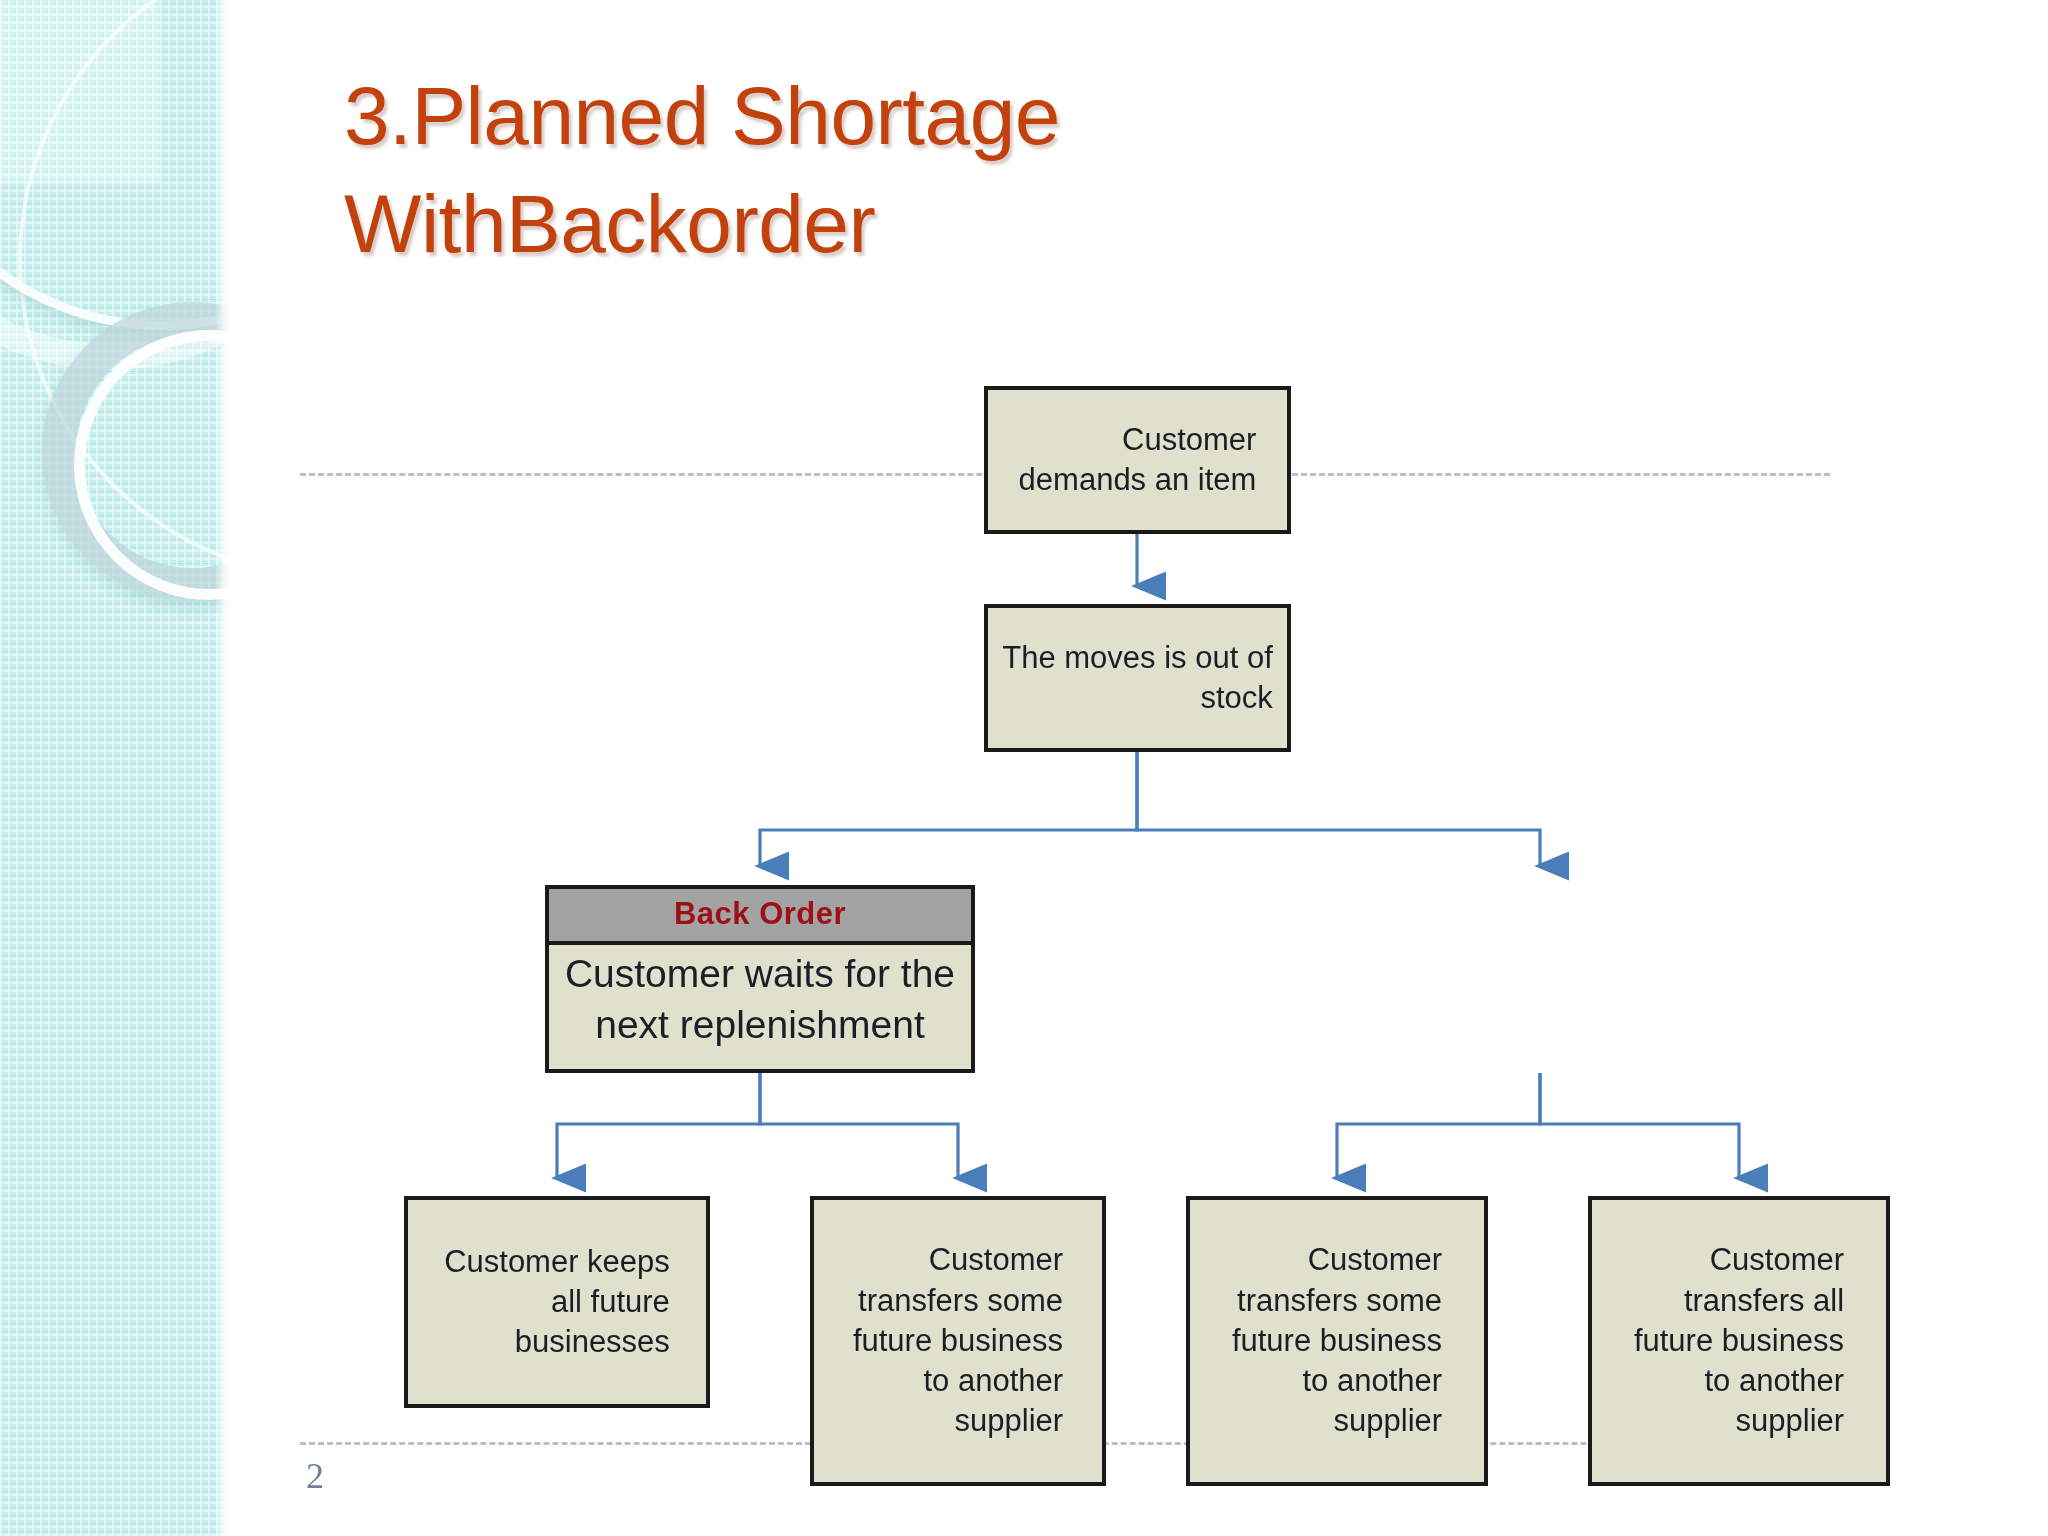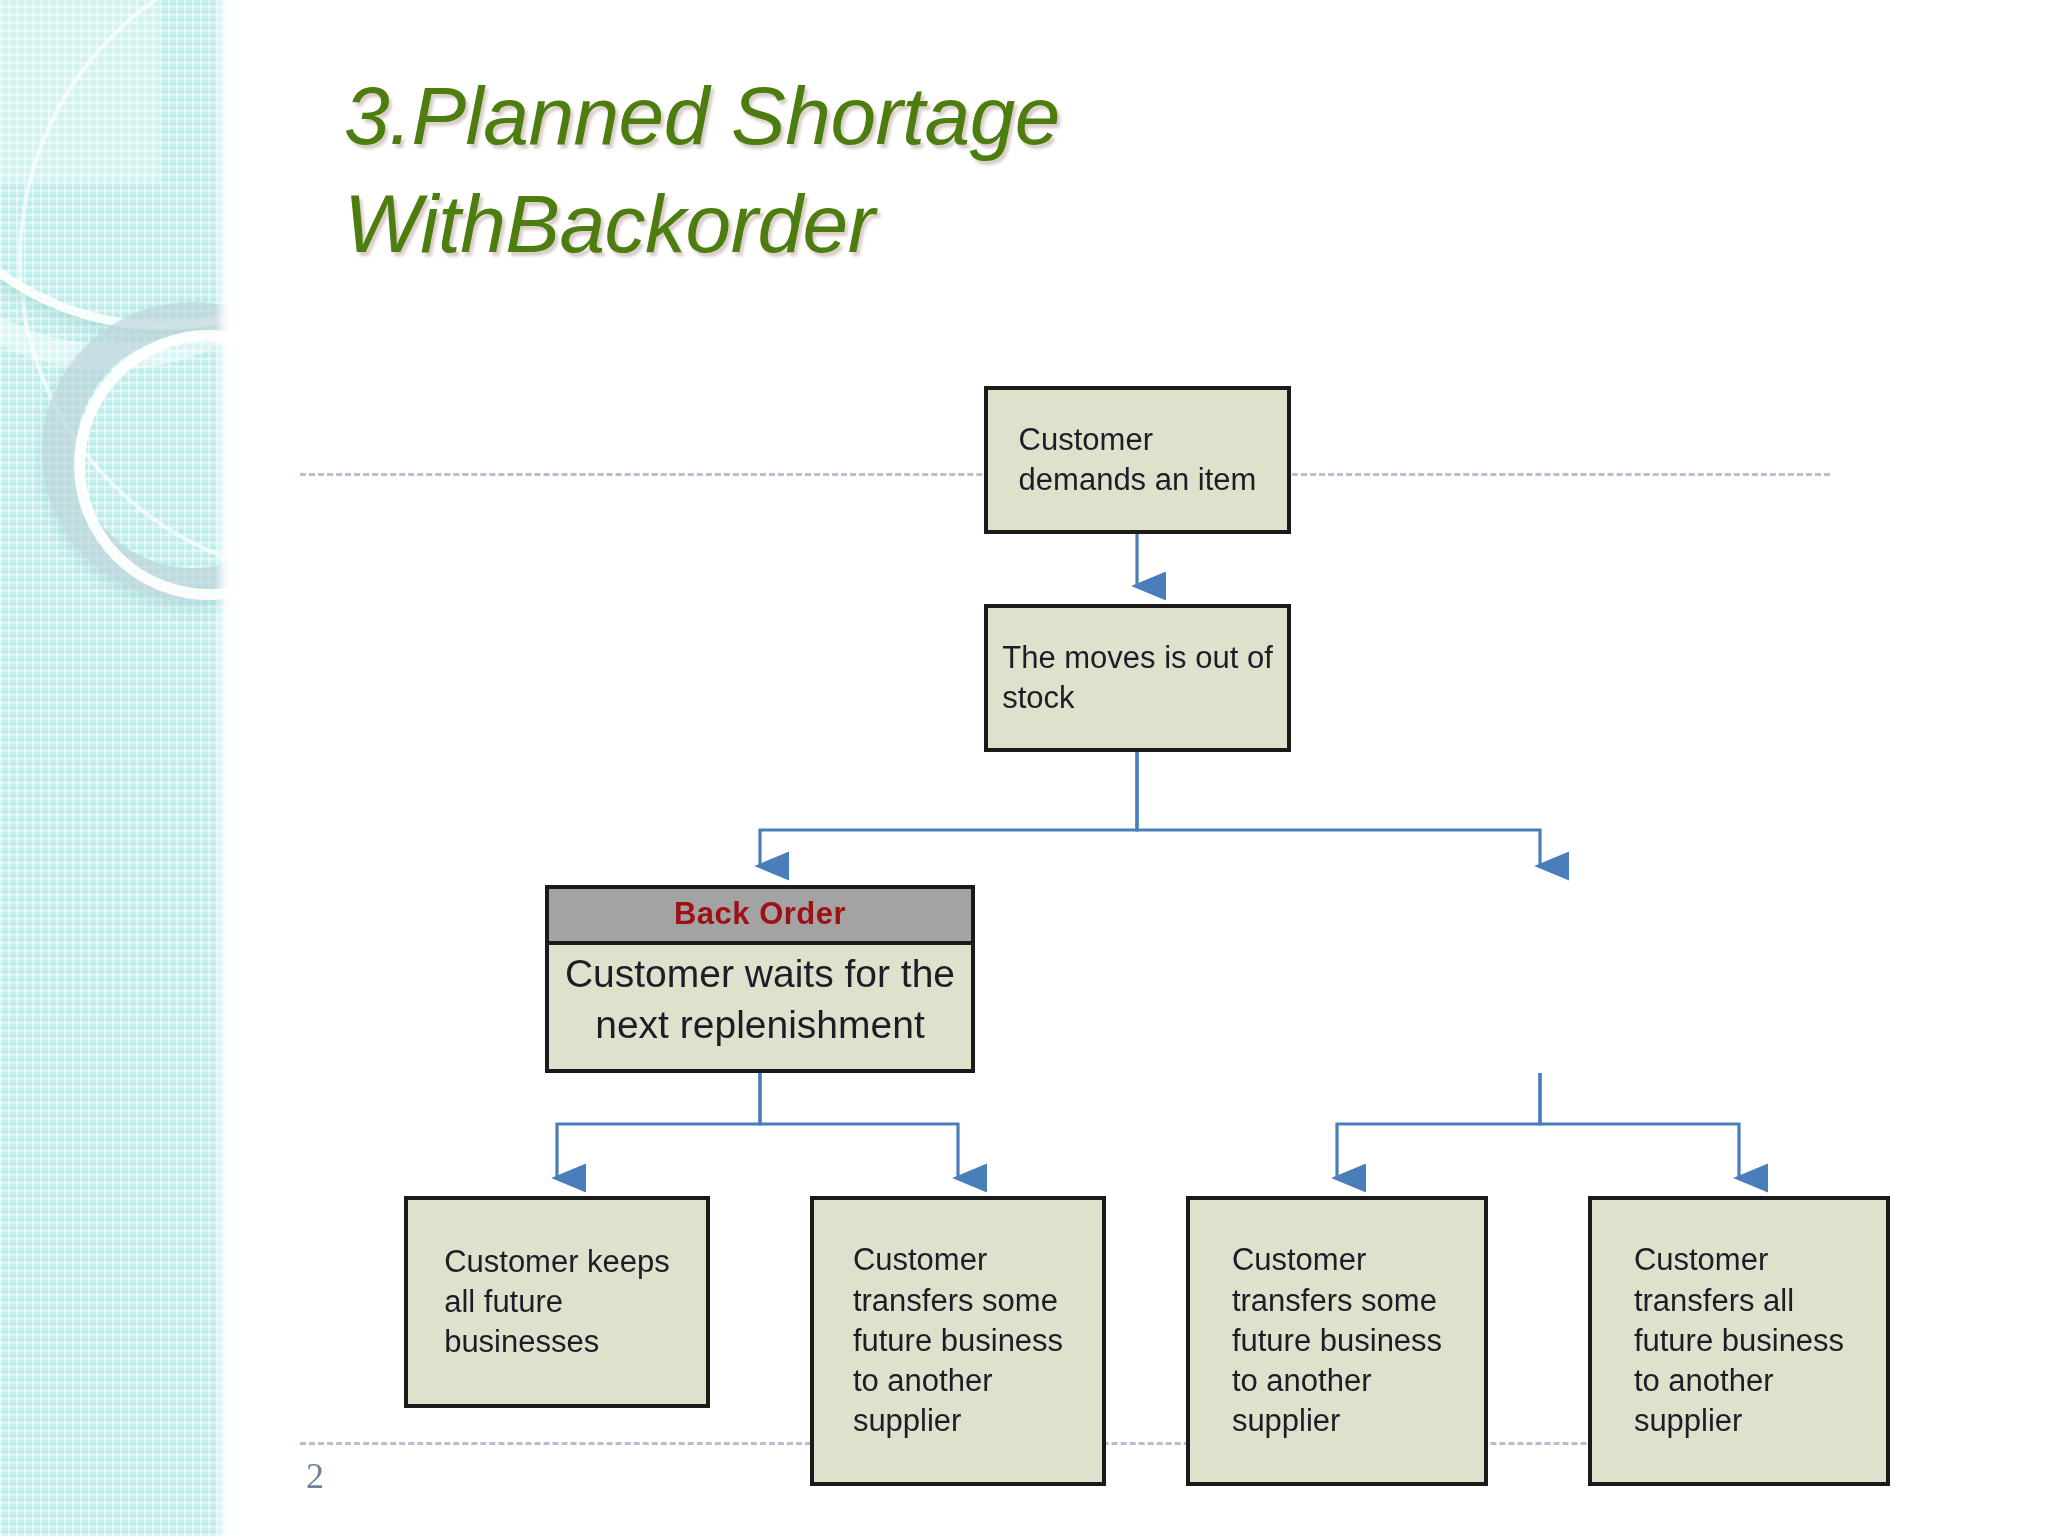--- a/index.html
+++ b/index.html
@@ -88,29 +88,28 @@
     width: 160px; height: 182px;
     background: rgba(255,255,255,0.30);
   }
 
   
   .title {
     position: absolute;
     left: 344px;
     top: 62px;
     width: 1200px;
-    color: #4d7c0f;
+    color: #c2410c;
     font-family: "Liberation Sans", sans-serif;
     font-size: 82px;
     line-height: 1.32;
     font-weight: 400;
     letter-spacing: -0.5px;
     text-shadow: 3px 4px 3px rgba(160,130,120,0.40);
     white-space: pre-line;
-    font-style: italic;
   }
 
   
   .guide {
     position: absolute;
     height: 0;
     border-top: 3px dashed #a9b4c6;
     opacity: 0.85;
   }
   .guide-top   { left: 300px; top: 473px;  width: 1530px; }
@@ -139,21 +138,21 @@
   }
 
   .node {
     position: absolute;
     box-sizing: border-box;
     background: #dfe1cd;
     border: 4px solid #1a1a1a;
     display: flex;
     align-items: center;
     justify-content: center;
-    text-align: left;
+    text-align: right;
     color: #1d1d27;
     font-family: "Liberation Sans", sans-serif;
     font-size: 31px;
     line-height: 1.30;
     padding: 4px 10px;
     white-space: pre-line;
   }
 
   
   .node-group {

